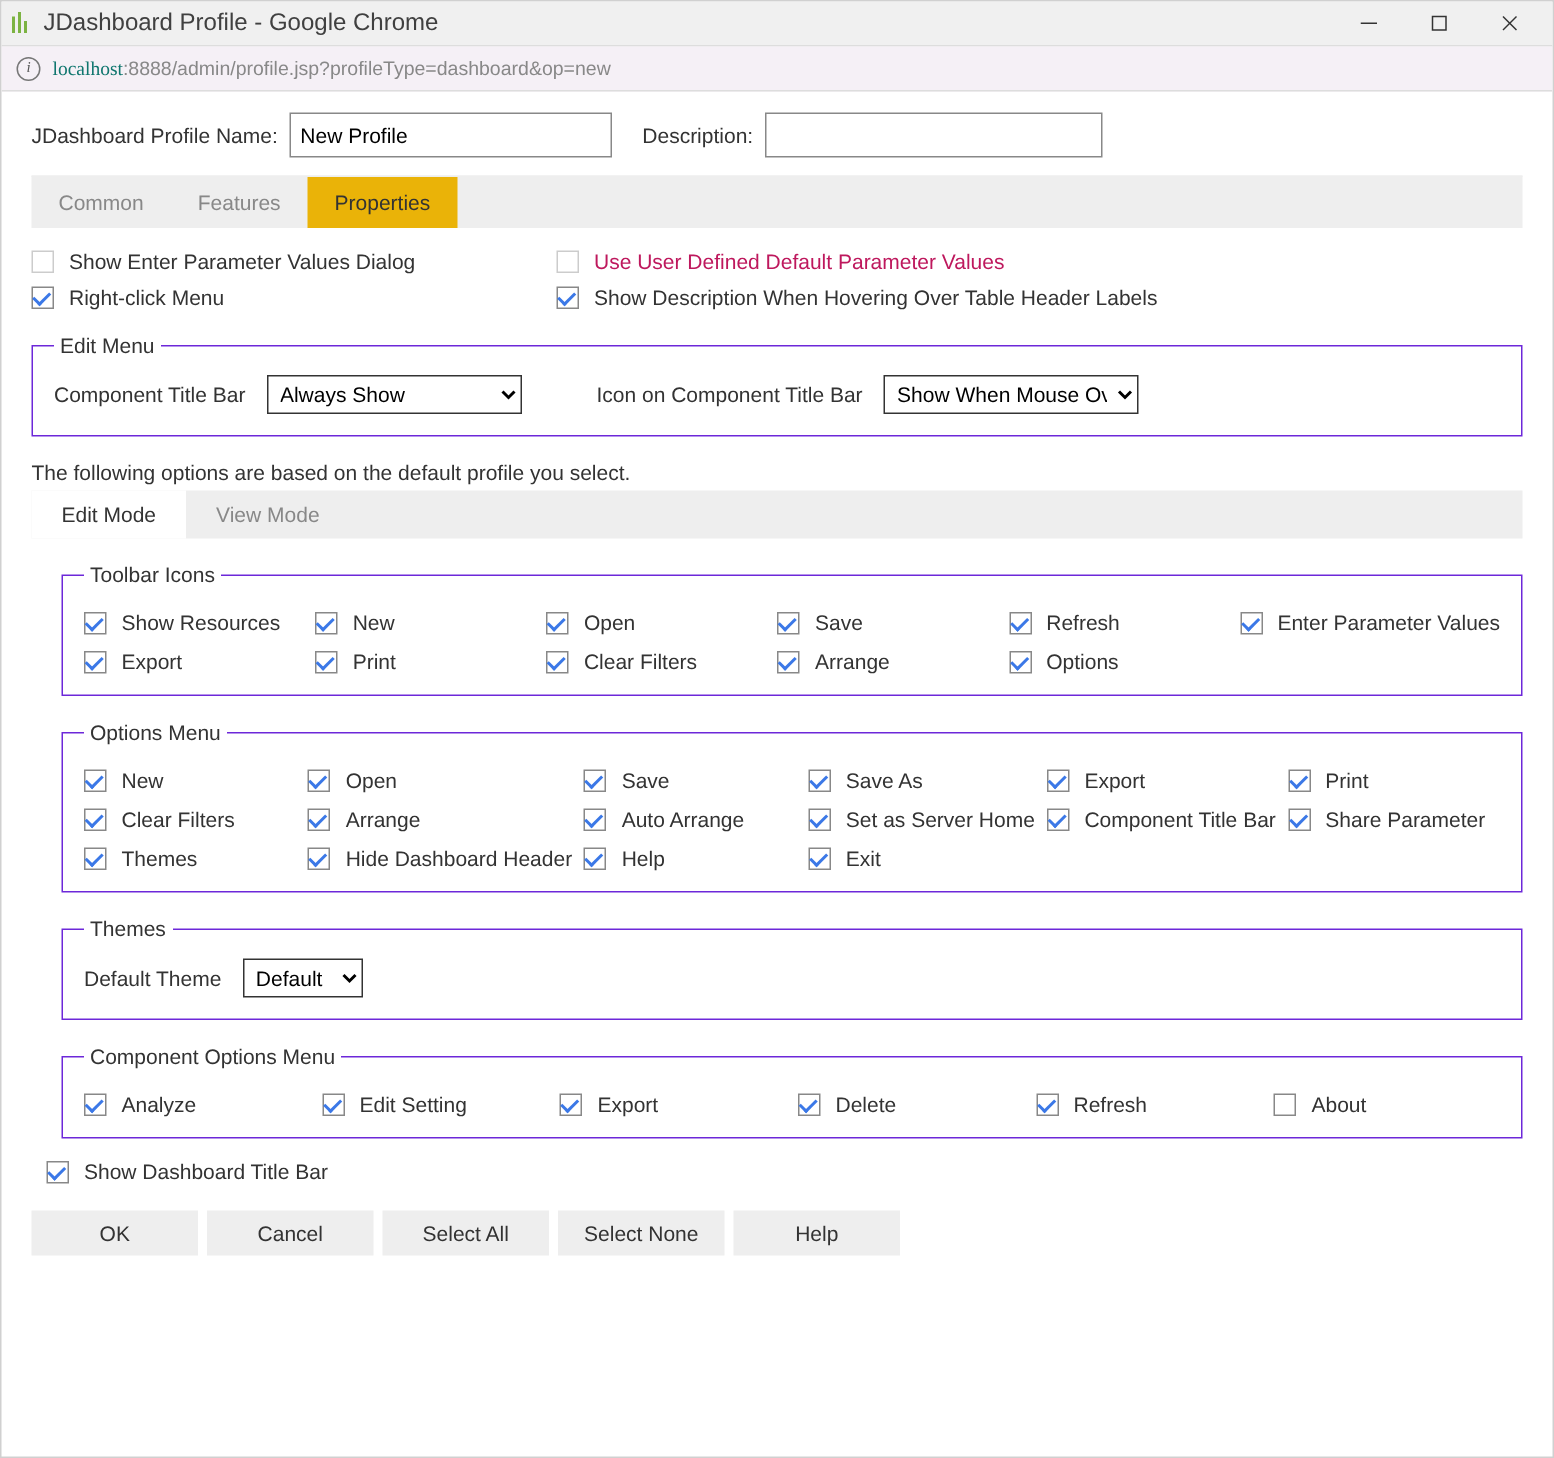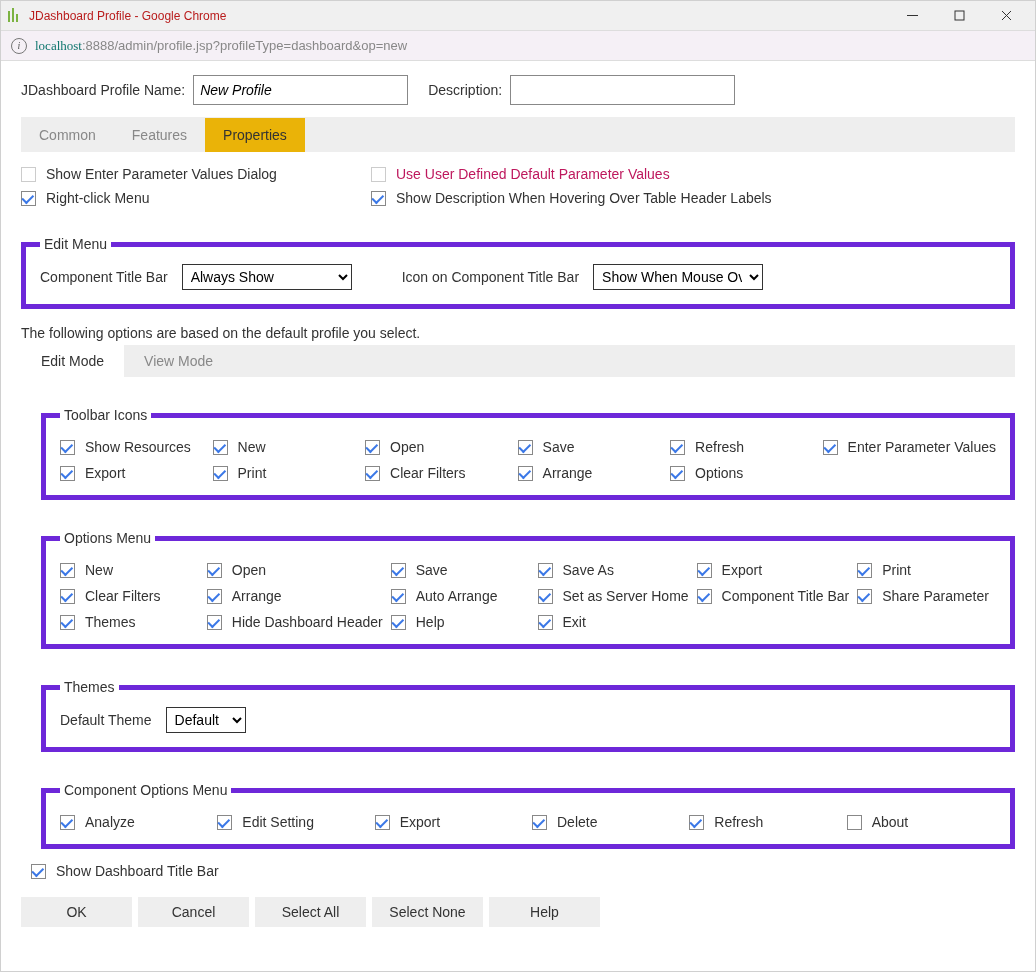--- a/index.html
+++ b/index.html
@@ -17,21 +17,21 @@
     height: 30px;
     background: #f0f0f0;
     border-bottom: 1px solid #ddd;
     display: flex;
     align-items: center;
     padding: 0 6px;
   }
   .titlebar .app-icon {
     width: 16px; height: 16px; margin-right: 6px;
   }
-  .titlebar .title { flex: 1; font-size: 12px; color: #b91c1c; }
+  .titlebar .title { flex: 1; font-size: 16px; color: #404040; }
   .win-controls { display: flex; gap: 2px; }
   .win-btn {
     width: 45px; height: 28px;
     display: flex; align-items: center; justify-content: center;
     color: #333;
   }
   .win-btn svg { width: 11px; height: 11px; }
   .addressbar {
     height: 30px;
     background: #f5f0f6;
@@ -58,21 +58,20 @@
   .url .path { color: #888; }
 
   .content { padding: 14px 20px; }
   .row { display: flex; align-items: center; margin-bottom: 12px; }
   .row label.field-label { margin-right: 8px; }
   input[type=text] {
     height: 28px;
     border: 1px solid #888;
     padding: 14px 6px;
     font-size: 14px;
-    font-style: italic;
   }
   .name-input { width: 215px; }
   .desc-input { width: 225px; }
   .gap { width: 20px; }
 
   .tabs {
     display: flex;
     background: #eee;
     border-top: 1px solid #eee;
   }
@@ -108,22 +107,22 @@
     content: "";
     width: 9px; height: 5px;
     border-left: 2px solid #3b78e7;
     border-bottom: 2px solid #3b78e7;
     transform: rotate(-45deg) translate(0px, -1px);
   }
   .chk.disabled { border-color: #ccc; }
   .disabled-text { color: #be185d; }
 
   fieldset {
-    border: 5px solid #6d28d9;
-    margin-top: 30px;
+    border: 1px solid #6d28d9;
+    margin-top: 16px;
     padding: 12px 14px 14px 14px;
   }
   legend { padding: 0 4px; font-size: 14px; color: #333; }
 
   .fs-row { display: flex; align-items: center; gap: 10px; flex-wrap: wrap; }
   .fs-row label { margin-right: 4px; }
   select {
     height: 26px;
     border: 1px solid #333;
     font-size: 14px;

